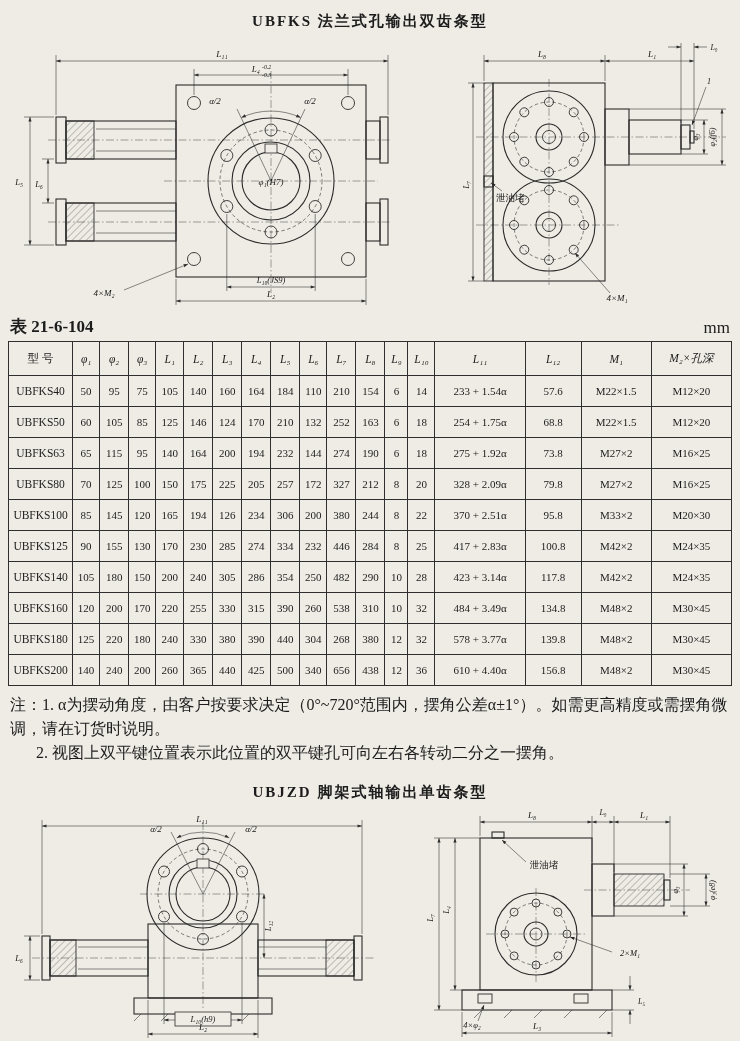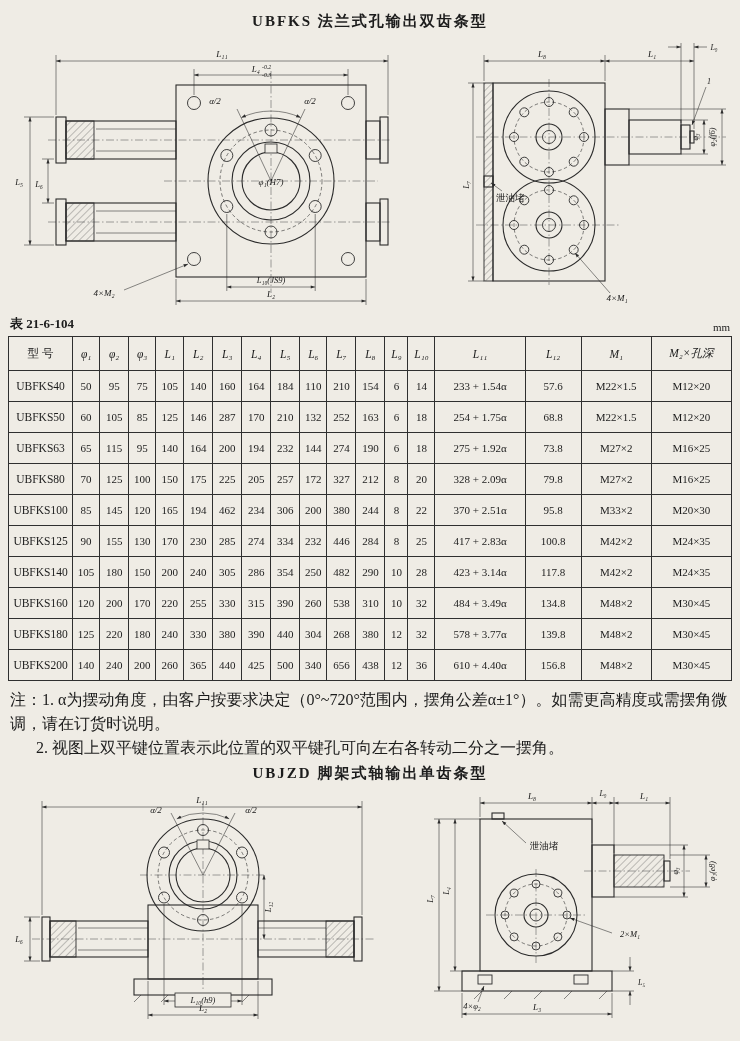--- a/index.html
+++ b/index.html
@@ -8,31 +8,31 @@
     background:#efece5;
     font-family:"Liberation Serif","DejaVu Serif",serif;
     color:#1c1c1c;
     overflow:hidden;
   }
   .page { width:740px; height:1041px; padding:8px 8px 0; }
   .title {
     text-align:center; font-size:15px; font-weight:bold;
     letter-spacing:2px; padding-top:4px;
   }
-  .title2 { }
+  .title2 { margin-top:14px; }
   .drawings-row {
     display:flex; justify-content:space-between; align-items:flex-start;
     margin-top:4px;
   }
   .caption-row {
     display:flex; justify-content:space-between; align-items:flex-end;
     margin:2px 2px 3px;
   }
-  .caption-row .tbl-no { font-weight:bold; font-size:13px; }
-  .caption-row .unit { font-size:11px; }
+  .caption-row .tbl-no { font-weight:bold; font-size:17px; }
+  .caption-row .unit { font-size:17px; }
   table.spec { border-collapse:collapse; table-layout:fixed; width:724px; }
   table.spec th, table.spec td {
     border:1px solid #2f2f2f; text-align:center; vertical-align:middle;
     font-size:11px; padding:0; height:31px; overflow:hidden; white-space:nowrap;
   }
   table.spec th { height:34px; font-weight:normal; font-size:11.5px; }
   table.spec th.sym { font-style:italic; }
   table.spec td.model { font-size:11.5px;margin-top:40px; }
   .notes { font-size:16px; margin:7px 2px 0; line-height:1.5; }
   .note2 { padding-left:26px; }
@@ -308,21 +308,21 @@
           <td>M22×1.5</td>
           <td>M12×20</td>
         </tr>
         <tr>
           <td class="model">UBFKS50</td>
           <td>60</td>
           <td>105</td>
           <td>85</td>
           <td>125</td>
           <td>146</td>
-          <td>287</td>
+          <td>124</td>
           <td>170</td>
           <td>210</td>
           <td>132</td>
           <td>252</td>
           <td>163</td>
           <td>6</td>
           <td>18</td>
           <td>254 + 1.75α</td>
           <td>68.8</td>
           <td>M22×1.5</td>
@@ -368,21 +368,21 @@
           <td>M27×2</td>
           <td>M16×25</td>
         </tr>
         <tr>
           <td class="model">UBFKS100</td>
           <td>85</td>
           <td>145</td>
           <td>120</td>
           <td>165</td>
           <td>194</td>
-          <td>462</td>
+          <td>126</td>
           <td>234</td>
           <td>306</td>
           <td>200</td>
           <td>380</td>
           <td>244</td>
           <td>8</td>
           <td>22</td>
           <td>370 + 2.51α</td>
           <td>95.8</td>
           <td>M33×2</td>

